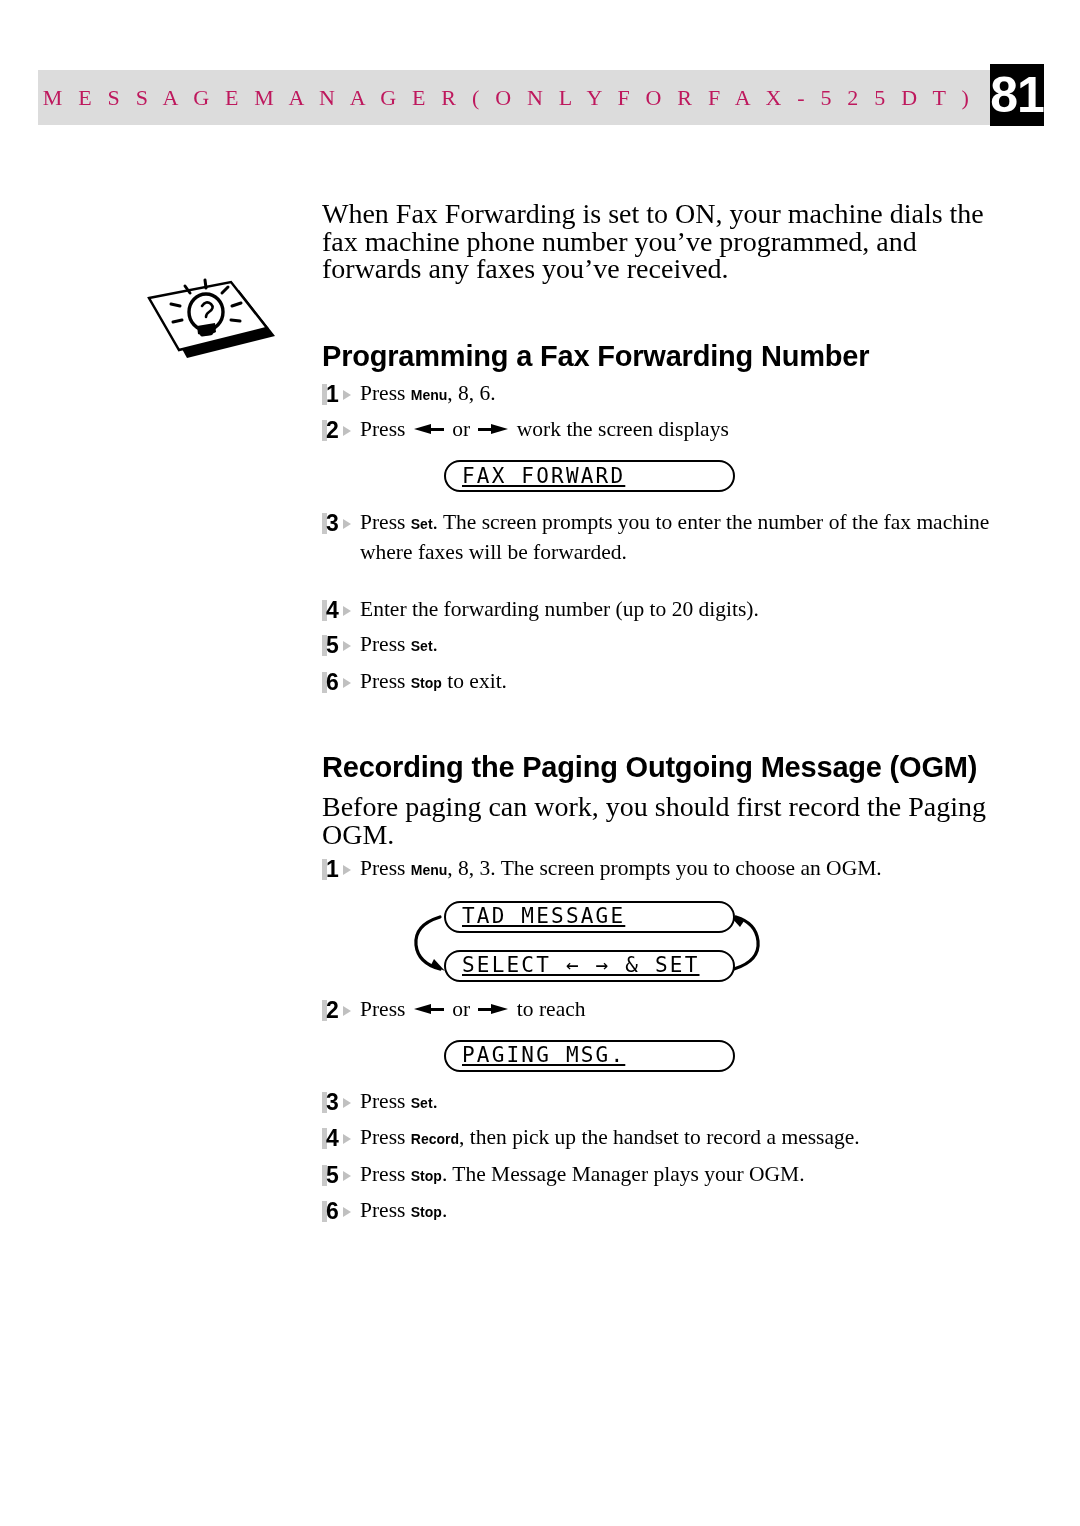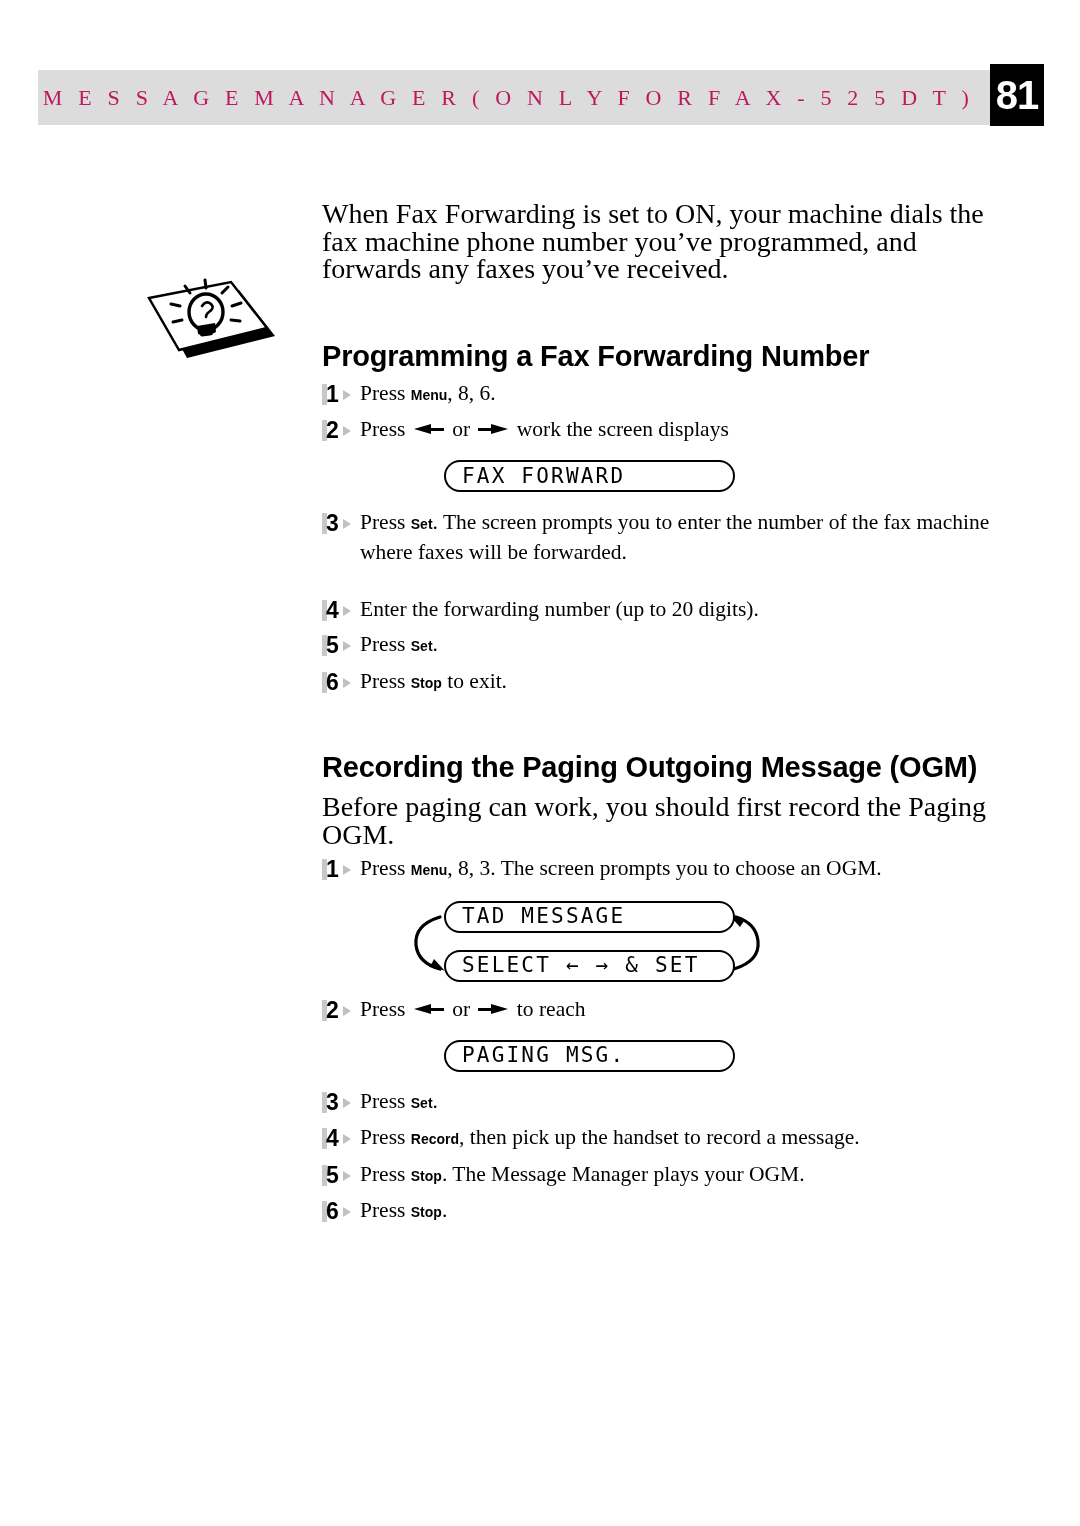--- a/index.html
+++ b/index.html
@@ -43,21 +43,21 @@
     top: 64px;
     width: 54px;
     height: 62px;
     background: #000000;
     color: #ffffff;
     display: flex;
     align-items: center;
     justify-content: center;
     font-family: "Liberation Sans", sans-serif;
     font-weight: bold;
-    font-size: 40px;
+    font-size: 50px;
     letter-spacing: -1px;
   }
 
   
   .content {
     position: absolute;
     left: 322px;
     top: 200px;
     width: 668px;
   }
@@ -187,20 +187,21 @@
     display: flex;
     align-items: center;
   }
   .lcd-text {
     font-family: "DejaVu Sans Mono", monospace;
     font-size: 21px;
     letter-spacing: 2.2px;
     padding-left: 16px;
     white-space: pre;
     line-height: 1;
+    text-decoration: underline;
   }
   .lcd-pair {
     position: relative;
     width: 668px;
   }
   .lcd-pair .lcd + .lcd { margin-top: 17px; }
   .cycle-arrows {
     position: absolute;
     left: 78px;
     top: 2px;

